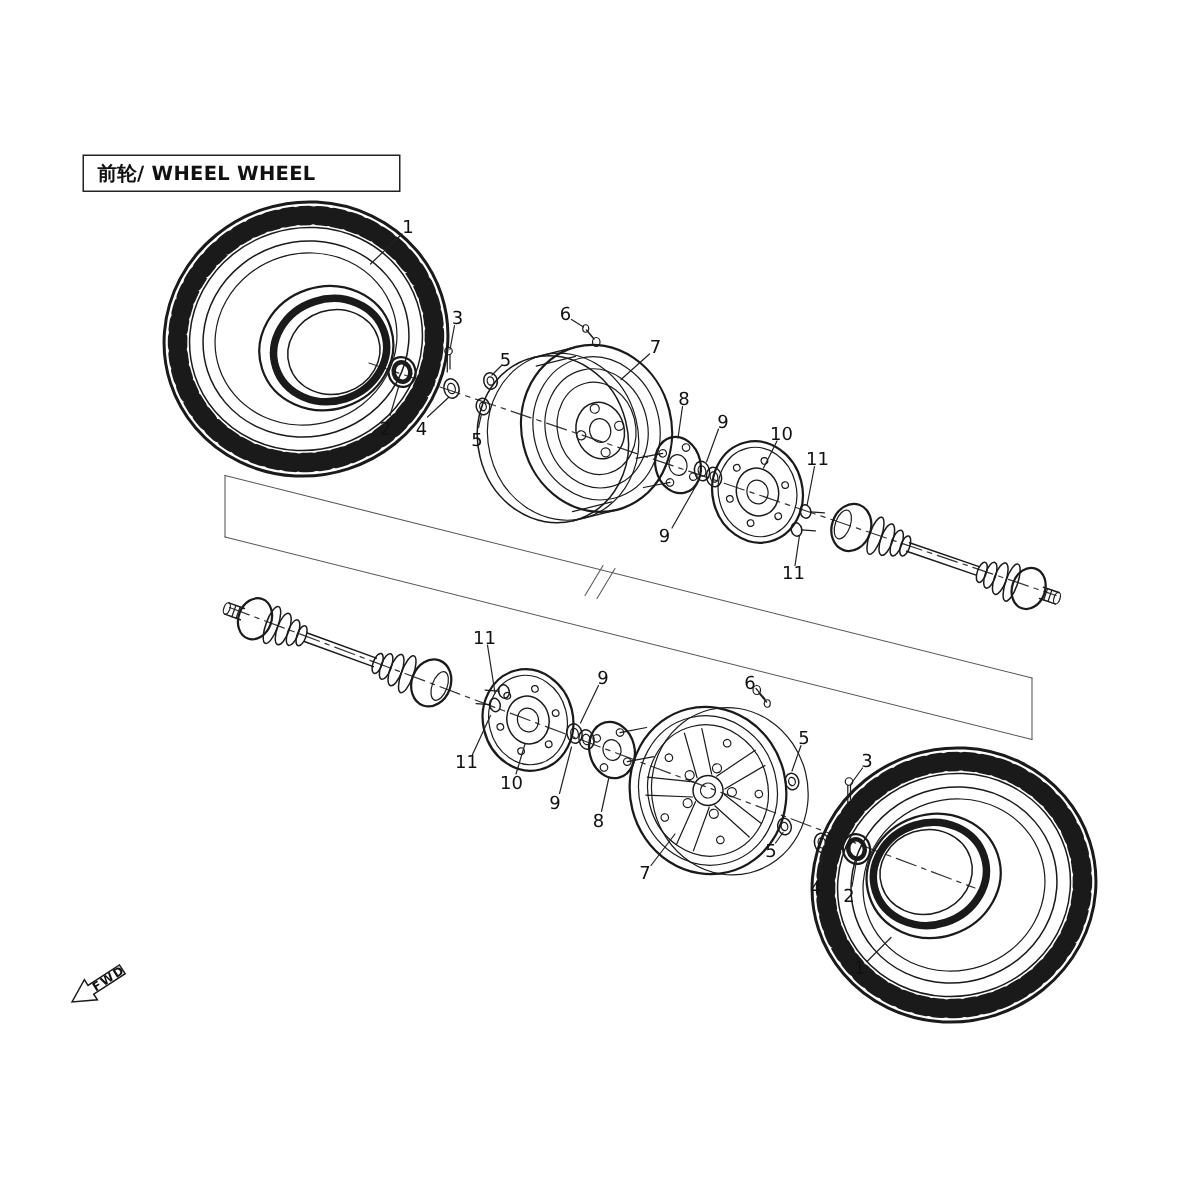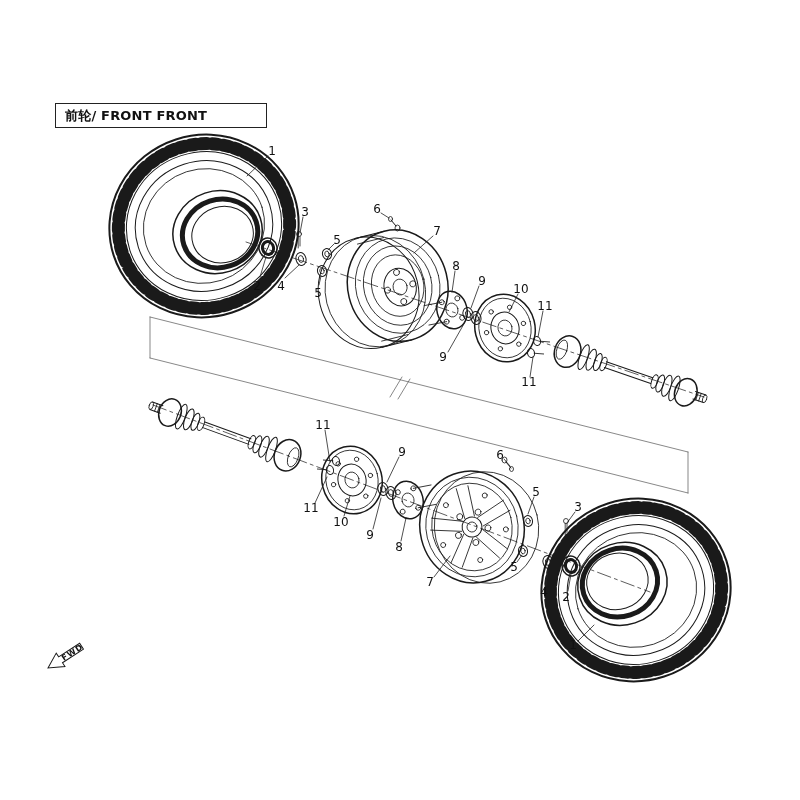--- a/index.html
+++ b/index.html
@@ -283,16 +283,16 @@
       <text class="callout" x="573" y="649">1</text>
     </g>
 
     <g transform="translate(48,668) rotate(-33)">
       <path d="M0 0 L15 -8 L15 -3.5 L40 -3.5 L40 3.5 L15 3.5 L15 8 Z" class="s1" fill="#fff"></path>
       <text class="fwdtext" x="17" y="2.8">FWD</text>
     </g>
   </svg>
 
   <div class="title-box">
-    <span>前轮/ FRONT FRONT</span>
+    <span>前轮/ WHEEL WHEEL</span>
   </div>
 
 </div>
 
 </body></html>

